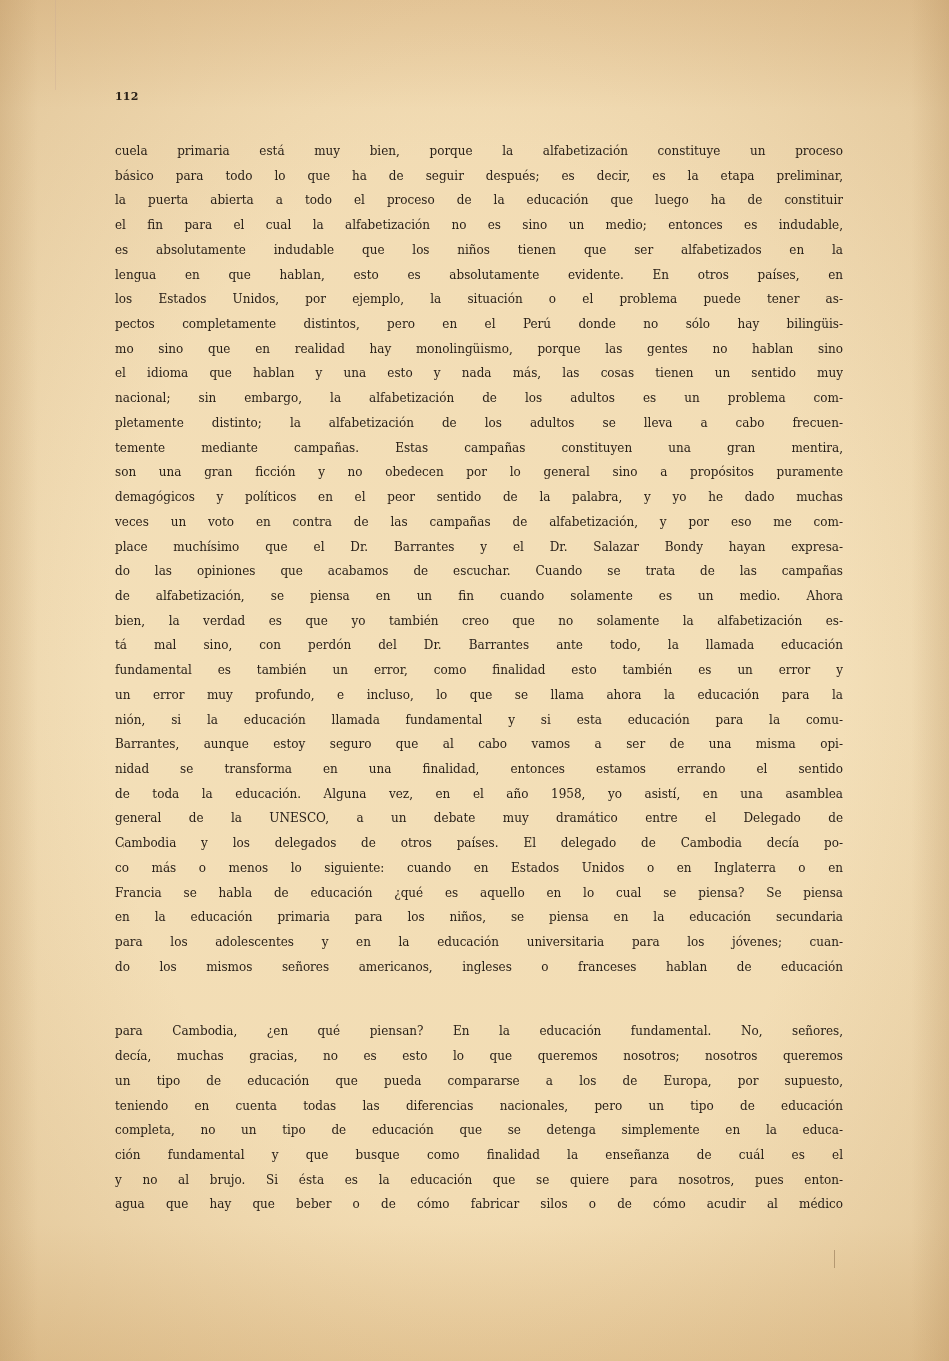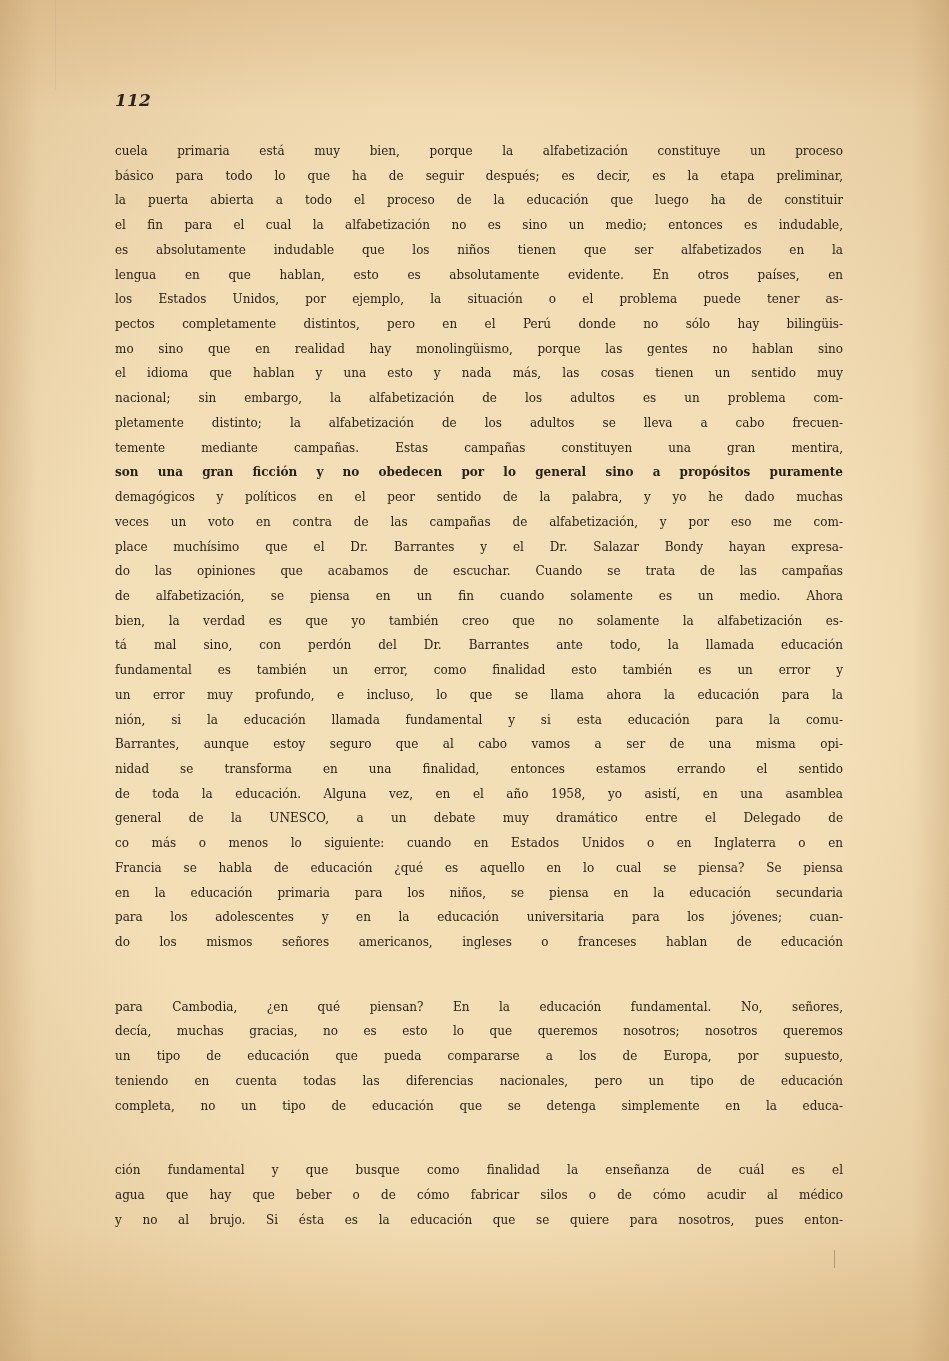--- a/index.html
+++ b/index.html
@@ -33,25 +33,24 @@
       left: 55px;
       top: 0;
       width: 1px;
       height: 90px;
       background: rgba(200,170,150,0.35);
     }
     .page-number {
       position: absolute;
       left: 115px;
       top: 90px;
-      font-size: 17px;
+      font-size: 11px;
       font-weight: bold;
       letter-spacing: 0.2px;
       color: #2b2219;
-      font-style: italic;
     }
     .text-block {
       position: absolute;
       left: 115px;
       top: 139px;
       width: 728px;
       font-size: 12px;
       line-height: 24.72px;
       color: #2a2119;
     }
@@ -86,42 +85,43 @@
       <span class="line" style="display: block; width: 728px;">el fin para el cual la alfabetización no es sino un medio; entonces es indudable,</span>
       <span class="line" style="display: block; width: 728px;">es absolutamente indudable que los niños tienen que ser alfabetizados en la</span>
       <span class="line" style="display: block; width: 728px;">lengua en que hablan, esto es absolutamente evidente. En otros países, en</span>
       <span class="line" style="display: block; width: 728px;">los Estados Unidos, por ejemplo, la situación o el problema puede tener as-</span>
       <span class="line" style="display: block; width: 728px;">pectos completamente distintos, pero en el Perú donde no sólo hay bilingüis-</span>
       <span class="line" style="display: block; width: 728px;">mo sino que en realidad hay monolingüismo, porque las gentes no hablan sino</span>
       <span class="line" style="display: block; width: 728px;">el idioma que hablan y una esto y nada más, las cosas tienen un sentido muy</span>
       <span class="line" style="display: block; width: 728px;">nacional; sin embargo, la alfabetización de los adultos es un problema com-</span>
       <span class="line" style="display: block; width: 728px;">pletamente distinto; la alfabetización de los adultos se lleva a cabo frecuen-</span>
       <span class="line" style="display: block; width: 728px;">temente mediante campañas. Estas campañas constituyen una gran mentira,</span>
-      <span class="line" style="display: block; width: 728px; font-weight: bold;">son una gran ficción y no obedecen por lo general sino a propósitos puramente</span>
+      <span class="line" style="display: block; width: 728px;">son una gran ficción y no obedecen por lo general sino a propósitos puramente</span>
       <span class="line" style="display: block; width: 728px;">demagógicos y políticos en el peor sentido de la palabra, y yo he dado muchas</span>
       <span class="line" style="display: block; width: 728px;">veces un voto en contra de las campañas de alfabetización, y por eso me com-</span>
       <span class="line" style="display: block; width: 728px;">place muchísimo que el Dr. Barrantes y el Dr. Salazar Bondy hayan expresa-</span>
       <span class="line" style="display: block; width: 728px;">do las opiniones que acabamos de escuchar. Cuando se trata de las campañas</span>
       <span class="line" style="display: block; width: 728px;">de alfabetización, se piensa en un fin cuando solamente es un medio. Ahora</span>
       <span class="line" style="display: block; width: 728px;">bien, la verdad es que yo también creo que no solamente la alfabetización es-</span>
       <span class="line" style="display: block; width: 728px;">tá mal sino, con perdón del Dr. Barrantes ante todo, la llamada educación</span>
       <span class="line" style="display: block; width: 728px;">fundamental es también un error, como finalidad esto también es un error y</span>
       <span class="line" style="display: block; width: 728px;">un error muy profundo, e incluso, lo que se llama ahora la educación para la</span>
       <span class="line" style="display: block; width: 728px;">nión, si la educación llamada fundamental y si esta educación para la comu-</span>
       <span class="line" style="display: block; width: 728px;">Barrantes, aunque estoy seguro que al cabo vamos a ser de una misma opi-</span>
       <span class="line" style="display: block; width: 728px;">nidad se transforma en una finalidad, entonces estamos errando el sentido</span>
       <span class="line" style="display: block; width: 728px;">de toda la educación. Alguna vez, en el año 1958, yo asistí, en una asamblea</span>
       <span class="line" style="display: block; width: 728px;">general de la UNESCO, a un debate muy dramático entre el Delegado de</span>
+      <span class="line" style="display: block; width: 728px;">Cambodia y los delegados de otros países. El delegado de Cambodia decía po-</span>
       <span class="line" style="display: block; width: 728px;">co más o menos lo siguiente: cuando en Estados Unidos o en Inglaterra o en</span>
       <span class="line" style="display: block; width: 728px;">Francia se habla de educación ¿qué es aquello en lo cual se piensa? Se piensa</span>
       <span class="line" style="display: block; width: 728px;">en la educación primaria para los niños, se piensa en la educación secundaria</span>
       <span class="line" style="display: block; width: 728px;">para los adolescentes y en la educación universitaria para los jóvenes; cuan-</span>
       <span class="line" style="display: block; width: 728px;">do los mismos señores americanos, ingleses o franceses hablan de educación</span>
       <span class="line" style="display: block; width: 728px; margin-top: 40px;">para Cambodia, ¿en qué piensan? En la educación fundamental. No, señores,</span>
       <span class="line" style="display: block; width: 728px;">decía, muchas gracias, no es esto lo que queremos nosotros; nosotros queremos</span>
       <span class="line" style="display: block; width: 728px;">un tipo de educación que pueda compararse a los de Europa, por supuesto,</span>
       <span class="line" style="display: block; width: 728px;">teniendo en cuenta todas las diferencias nacionales, pero un tipo de educación</span>
       <span class="line" style="display: block; width: 728px;">completa, no un tipo de educación que se detenga simplemente en la educa-</span>
-      <span class="line" style="display: block; width: 728px; margin-top: 40px;">ción fundamental y que busque como finalidad la enseñanza de cuál es el</span>
+      <span class="line" style="display: block; width: 728px;">ción fundamental y que busque como finalidad la enseñanza de cuál es el</span>
+      <span class="line" style="display: block; width: 728px;">y no al brujo. Si ésta es la educación que se quiere para nosotros, pues enton-</span>
       <span class="line" style="display: block; width: 728px;">agua que hay que beber o de cómo fabricar silos o de cómo acudir al médico</span>
-      <span class="line" style="display: block; width: 728px;">y no al brujo. Si ésta es la educación que se quiere para nosotros, pues enton-</span>
     </div>
 </div>
 
 </body></html>

